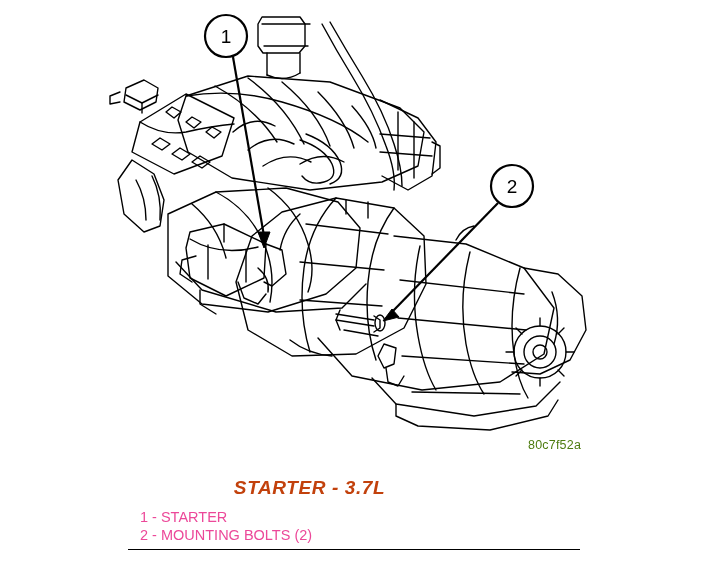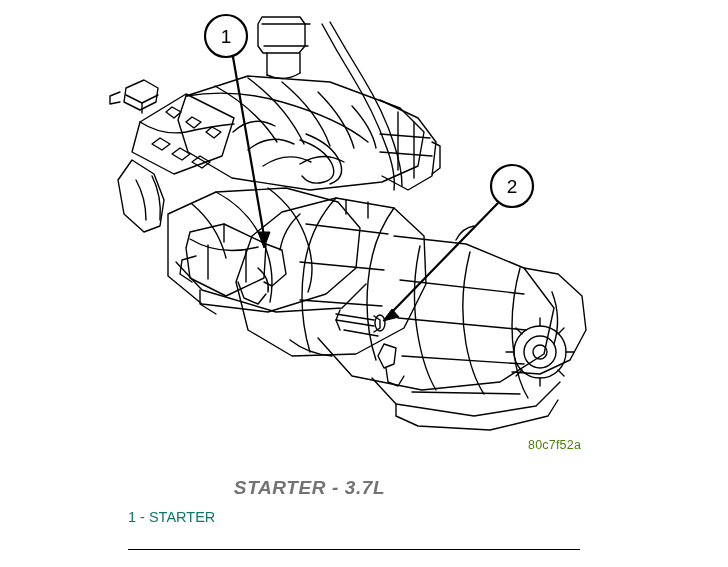--- a/index.html
+++ b/index.html
@@ -49,29 +49,29 @@
   #figure-title {
     position: absolute;
     left: 0;
     top: 477px;
     width: 619px;
     text-align: center;
     font-size: 19px;
     font-weight: bold;
     font-style: italic;
     letter-spacing: 0.6px;
-    color: #737373;
+    color: #c2410c;
   }
   #legend {
     position: absolute;
-    left: 128px;
+    left: 140px;
     top: 508px;
     font-size: 14.5px;
     line-height: 18px;
-    color: #0f766e;
+    color: #ec4899;
   }
   #legend .legend-row {
     white-space: nowrap;
   }
   #bottom-rule {
     position: absolute;
     left: 128px;
     top: 549px;
     width: 452px;
     height: 1px;
@@ -222,17 +222,18 @@
       </g>
     </svg>
   </div>
 
   <div id="figure-code">80c7f52a</div>
 
   <div id="figure-title">STARTER - 3.7L</div>
 
   <div id="legend">
     <div class="legend-row">1 - STARTER</div>
+    <div class="legend-row">2 - MOUNTING BOLTS (2)</div>
   </div>
 
   <div id="bottom-rule"></div>
 
 </div>
 
 </body></html>

